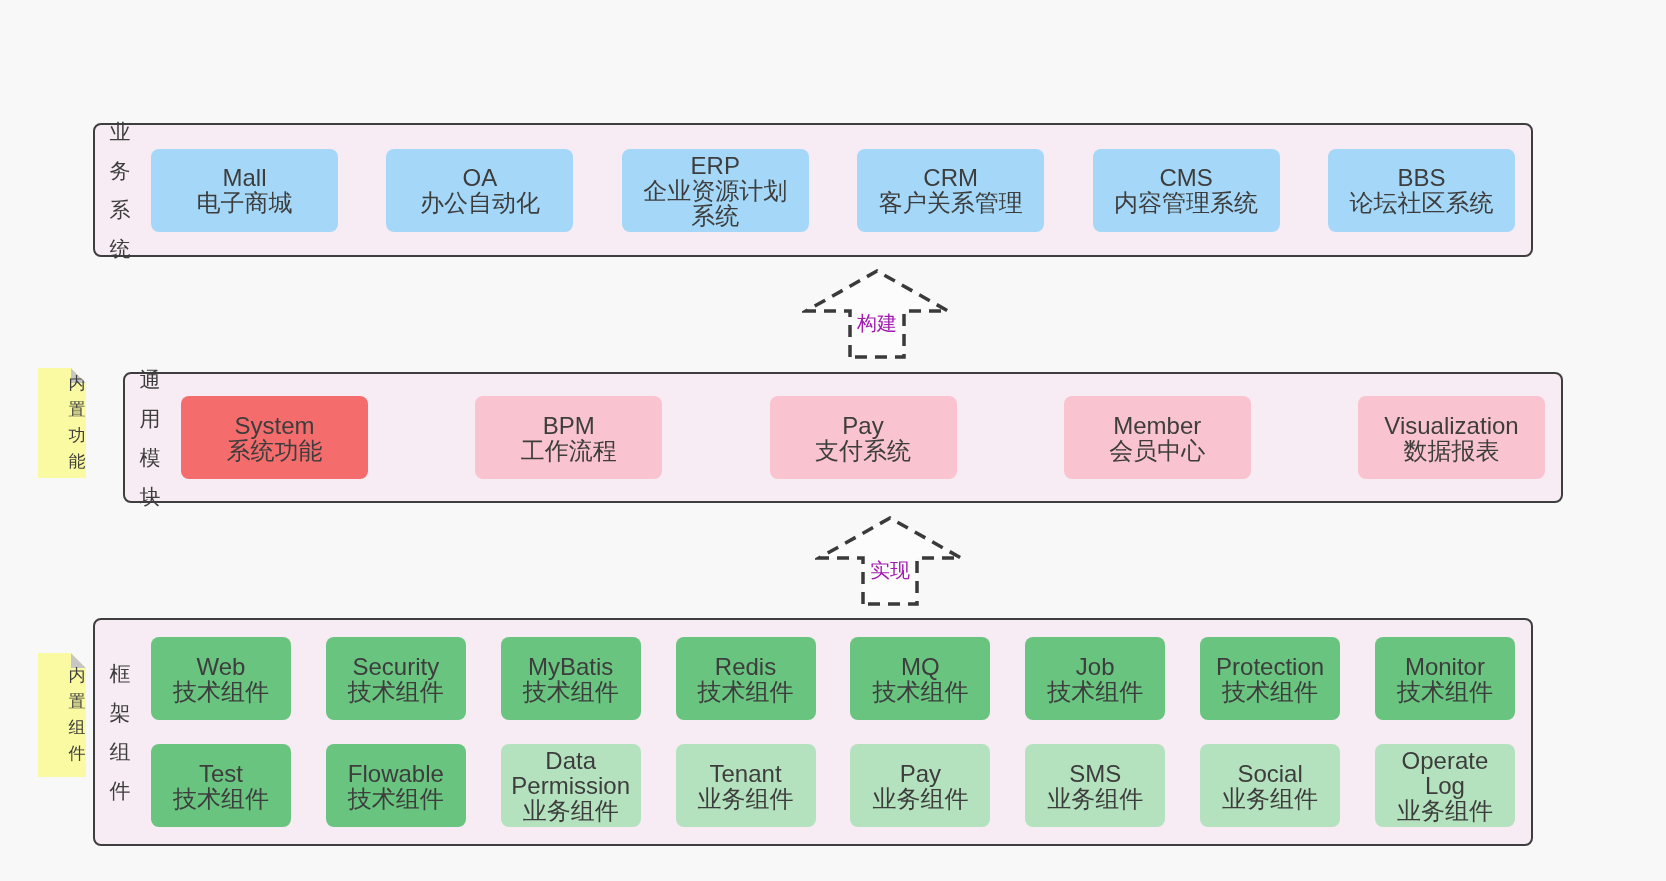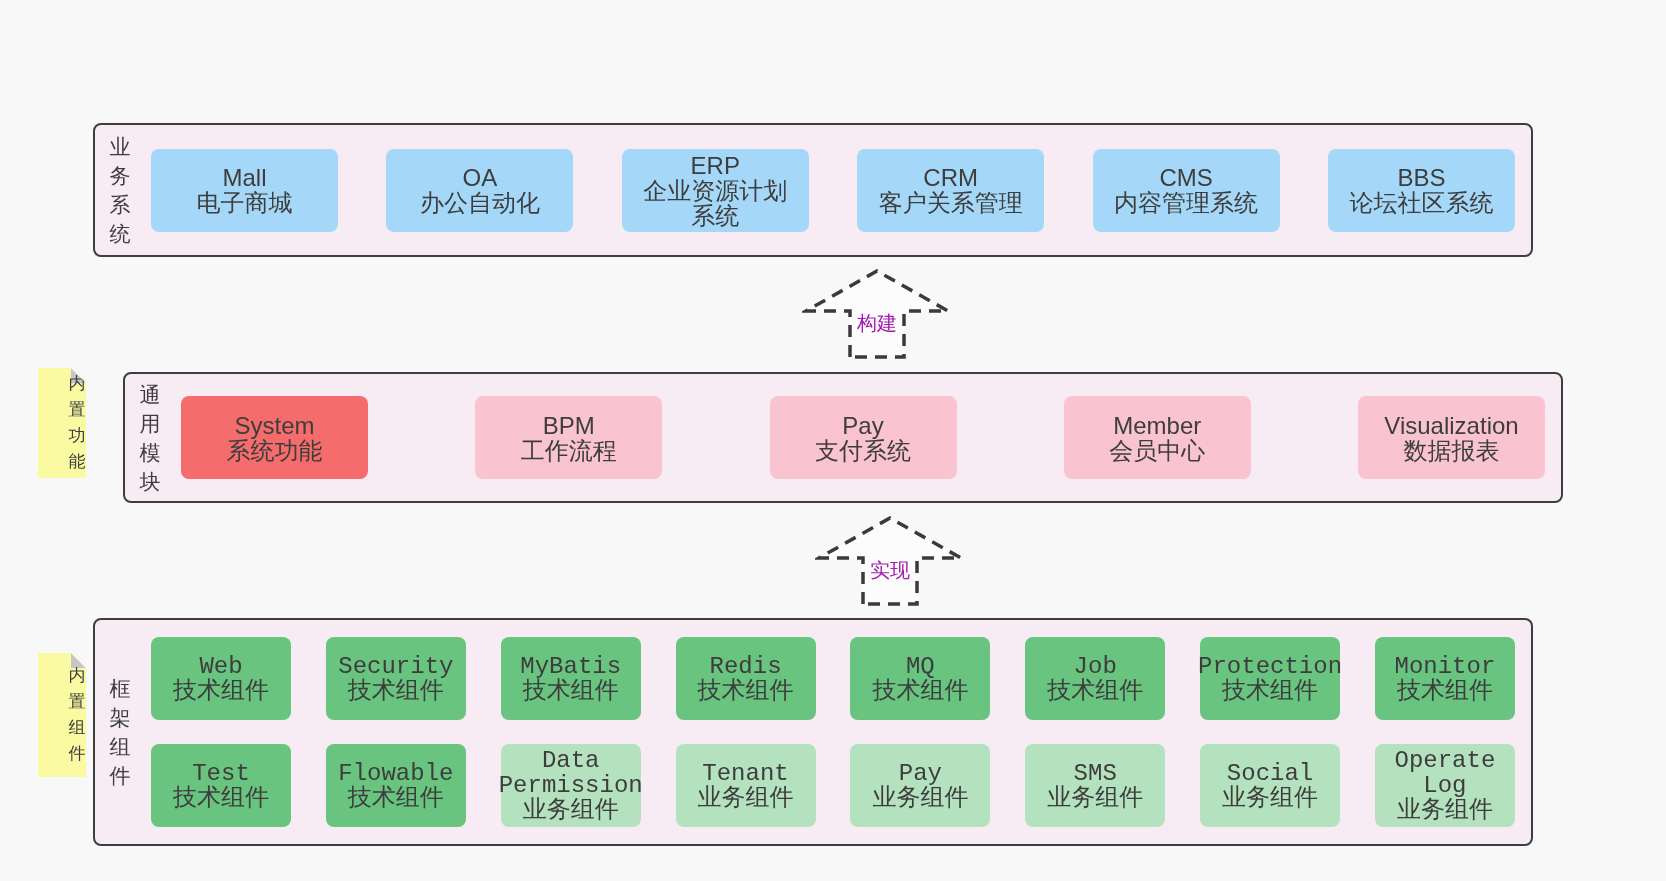--- a/index.html
+++ b/index.html
@@ -19,38 +19,38 @@
     box-sizing:border-box;
     display:flex; align-items:center;
   }
   #layer-business   { top:123px; height:134px; }
   #layer-modules    { top:372px; height:131px;margin-left:30px; }
   #layer-components { top:618px; height:228px; }
 
   .layer-label {
     flex:0 0 auto;
     width:26px; margin:0 2px 0 12px;
-    font-size:21px; line-height:29px;
+    font-size:21px; line-height:39px;
     text-align:center; word-break:break-all;
     color:#3d3d3d;
   }
   .boxes {
     flex:1; display:flex; justify-content:space-between;
     padding:0 16px; box-sizing:border-box;
   }
   .rows { flex:1; display:flex; flex-direction:column; gap:24px; }
 
   .box {
     height:83px; border-radius:8px;
     display:flex; flex-direction:column; justify-content:center; align-items:center;
     text-align:center; font-size:24px; line-height:25px;
     box-sizing:border-box; padding:0 14px;
   }
   .w6 { width:187px; }
-  .w8 { width:140px;font-family:Liberation Mono, monospace; }
+  .w8 { width:140px; }
   .blue       { background:#a5d8f8; }
   .red        { background:#f56c6c; }
   .pink       { background:#f9c4cf; }
   .green      { background:#68c47e; }
   .lightgreen { background:#b5e2be; }
 
   .note {
     position:absolute; left:38px; width:48px;
     background:#fafaa2;
     clip-path:polygon(0 0, calc(100% - 15px) 0, 100% 15px, 100% 100%, 0 100%);

